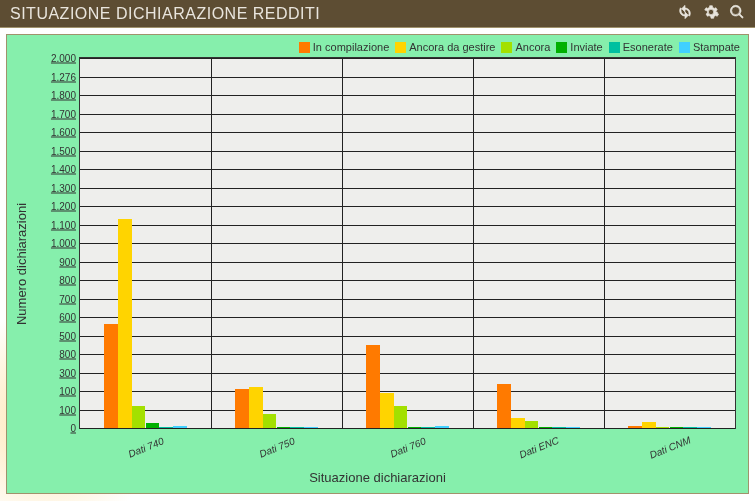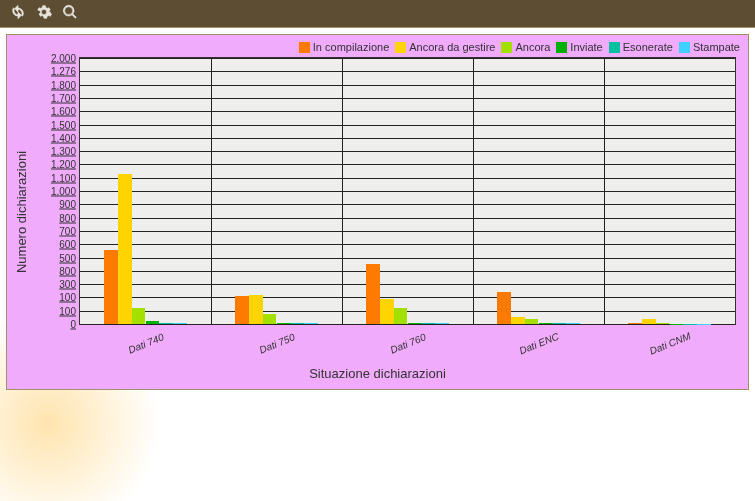--- a/index.html
+++ b/index.html
@@ -47,23 +47,23 @@
   .header-icons svg {
     width: 16px;
     height: 16px;
     fill: #e9e5dd;
     stroke: #e9e5dd;
     cursor: pointer;
   }
   .chart-wrap {
     margin: 6px;
     border: 1px solid #a0926c;
-    background: #f0abfc;
+    background: #86efac;
     position: relative;
-    height: 356px;
+    height: 460px;
     text-align: right;
   }
   .legend {
     position: absolute;
     right: 8px;
     top: 6px;
     display: flex;
     gap: 6px;
     font-size: 11px;
     color: #333;
@@ -146,20 +146,21 @@
     bottom: 0;
   }
 </style>
 </head>
 <body>
 
 <div class="bg-swoosh"></div>
 
 <div class="panel">
   <div class="header">
+    <div class="header-title">SITUAZIONE DICHIARAZIONE REDDITI</div>
     <div class="header-icons">
       <span>
         <svg viewBox="0 0 24 24">
             <path d="M12 6V2l-5 5 5 5V8c3.3 0 6 2.7 6 6 0 1-.3 2-.7 2.8l1.5 1.5C19.5 17 20 15.6 20 14c0-4.4-3.6-8-8-8zM6.7 7.2 5.2 5.7C4.5 7 4 8.4 4 10c0 4.4 3.6 8 8 8v4l5-5-5-5v4c-3.3 0-6-2.7-6-6 0-1 .3-2 .7-2.8z"></path>
           </svg>
       </span>
       <span>
         <svg viewBox="0 0 24 24">
             <path d="M12 8a4 4 0 1 0 0 8 4 4 0 0 0 0-8zm9.4 4c0 .5 0 1-.1 1.4l2.1 1.6-2 3.4-2.5-1c-.8.6-1.6 1-2.5 1.3l-.4 2.7h-4l-.4-2.7c-.9-.3-1.7-.7-2.5-1.3l-2.5 1-2-3.4 2.1-1.6c-.1-.4-.1-.9-.1-1.4s0-1 .1-1.4L2.6 9 4.6 5.6l2.5 1c.8-.6 1.6-1 2.5-1.3L10 2.6h4l.4 2.7c.9.3 1.7.7 2.5 1.3l2.5-1 2 3.4-2.1 1.6c.1.4.1.9.1 1.4z"></path>
           </svg>

